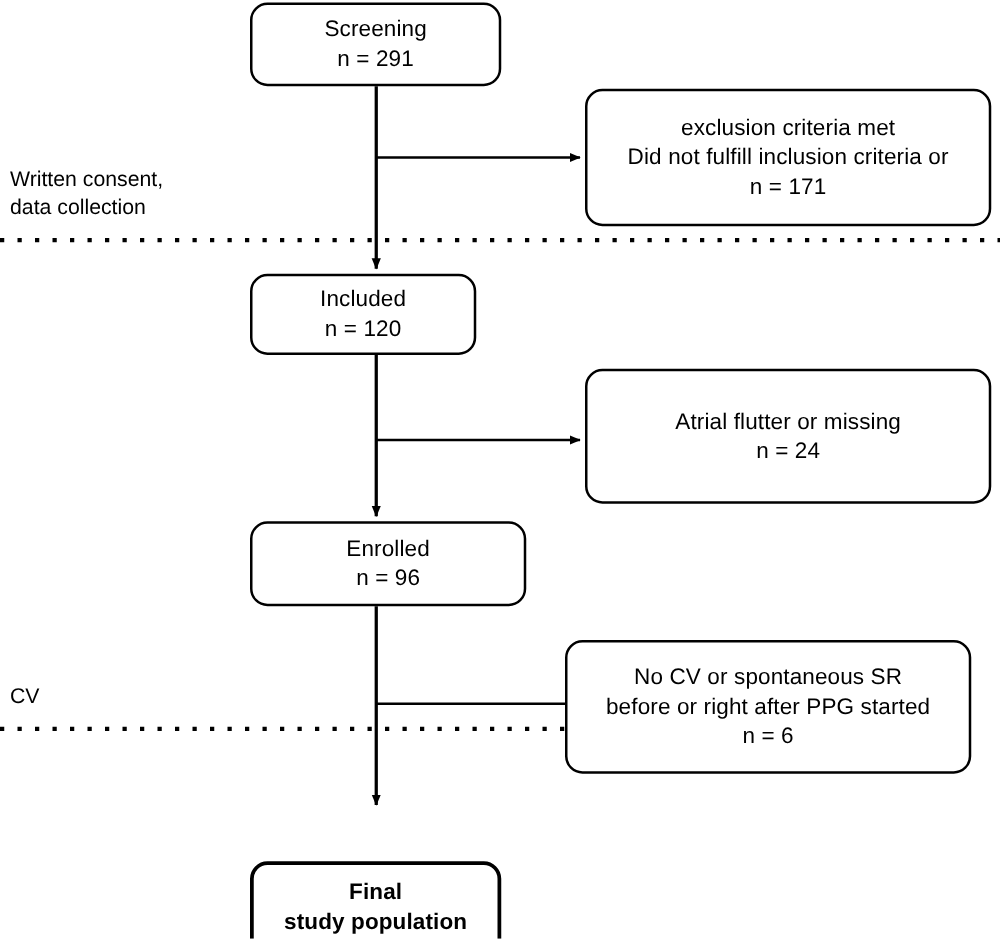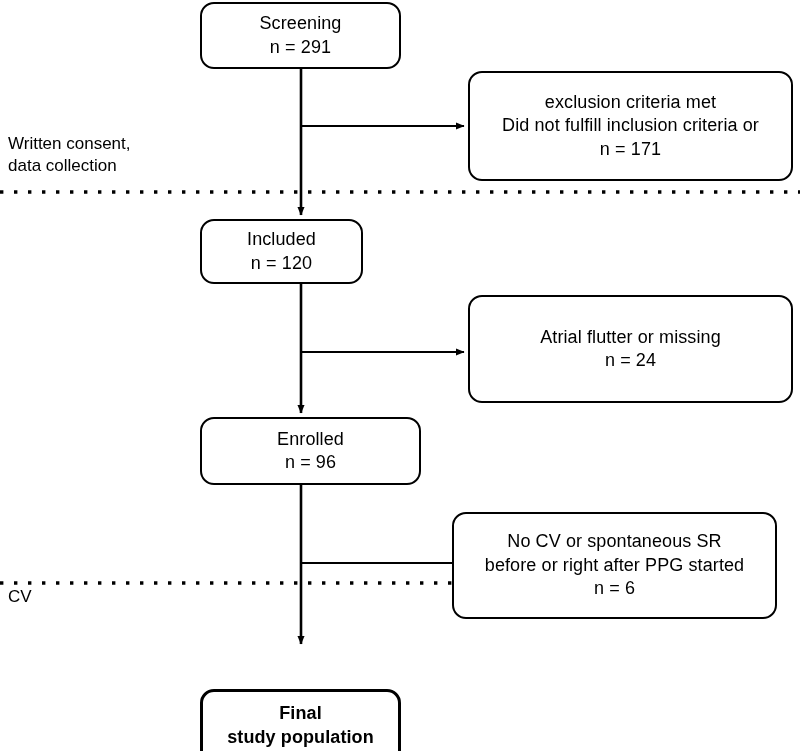--- a/index.html
+++ b/index.html
@@ -82,21 +82,21 @@
     <line x1="301" y1="126" x2="464" y2="126" stroke="#000000" stroke-width="2.0" marker-end="url(#arrowhead)"></line>
     <line x1="301" y1="352" x2="464" y2="352" stroke="#000000" stroke-width="2.0" marker-end="url(#arrowhead)"></line>
     <line x1="301" y1="563" x2="464" y2="563" stroke="#000000" stroke-width="2.0" marker-end="url(#arrowhead)"></line>
   </svg>
 
   <div class="node-box" style="left:200px; top:2px; width:201px; height:67px;">
     <span class="node-line">Screening</span>
     <span class="node-line">n = 291</span>
   </div>
 
-  <div class="node-box" style="left:200px; top:219px; width:163px; height:65px;">
+  <div class="node-box" style="left:200px; top:219px; width:181px; height:65px;">
     <span class="node-line">Included</span>
     <span class="node-line">n = 120</span>
   </div>
 
   <div class="node-box" style="left:200px; top:417px; width:221px; height:68px;">
     <span class="node-line">Enrolled</span>
     <span class="node-line">n = 96</span>
   </div>
 
   <div class="node-box emphasis" style="left:200px; top:648px; width:201px; height:97px;margin-top:41px;">
@@ -118,15 +118,15 @@
 
   <div class="node-box" style="left:452px; top:512px; width:325px; height:107px;">
     <span class="node-line">No CV or spontaneous SR</span>
     <span class="node-line">before or right after PPG started</span>
     <span class="node-line">n = 6</span>
   </div>
 
   <div class="stage-label" style="left:8px; top:133px;">Written consent,
 data collection</div>
 
-  <div class="stage-label" style="left:8px; top:546px;margin-top:40px;">CV</div>
+  <div class="stage-label" style="left:8px; top:546px;">CV</div>
 
 </div>
 
 </body></html>

